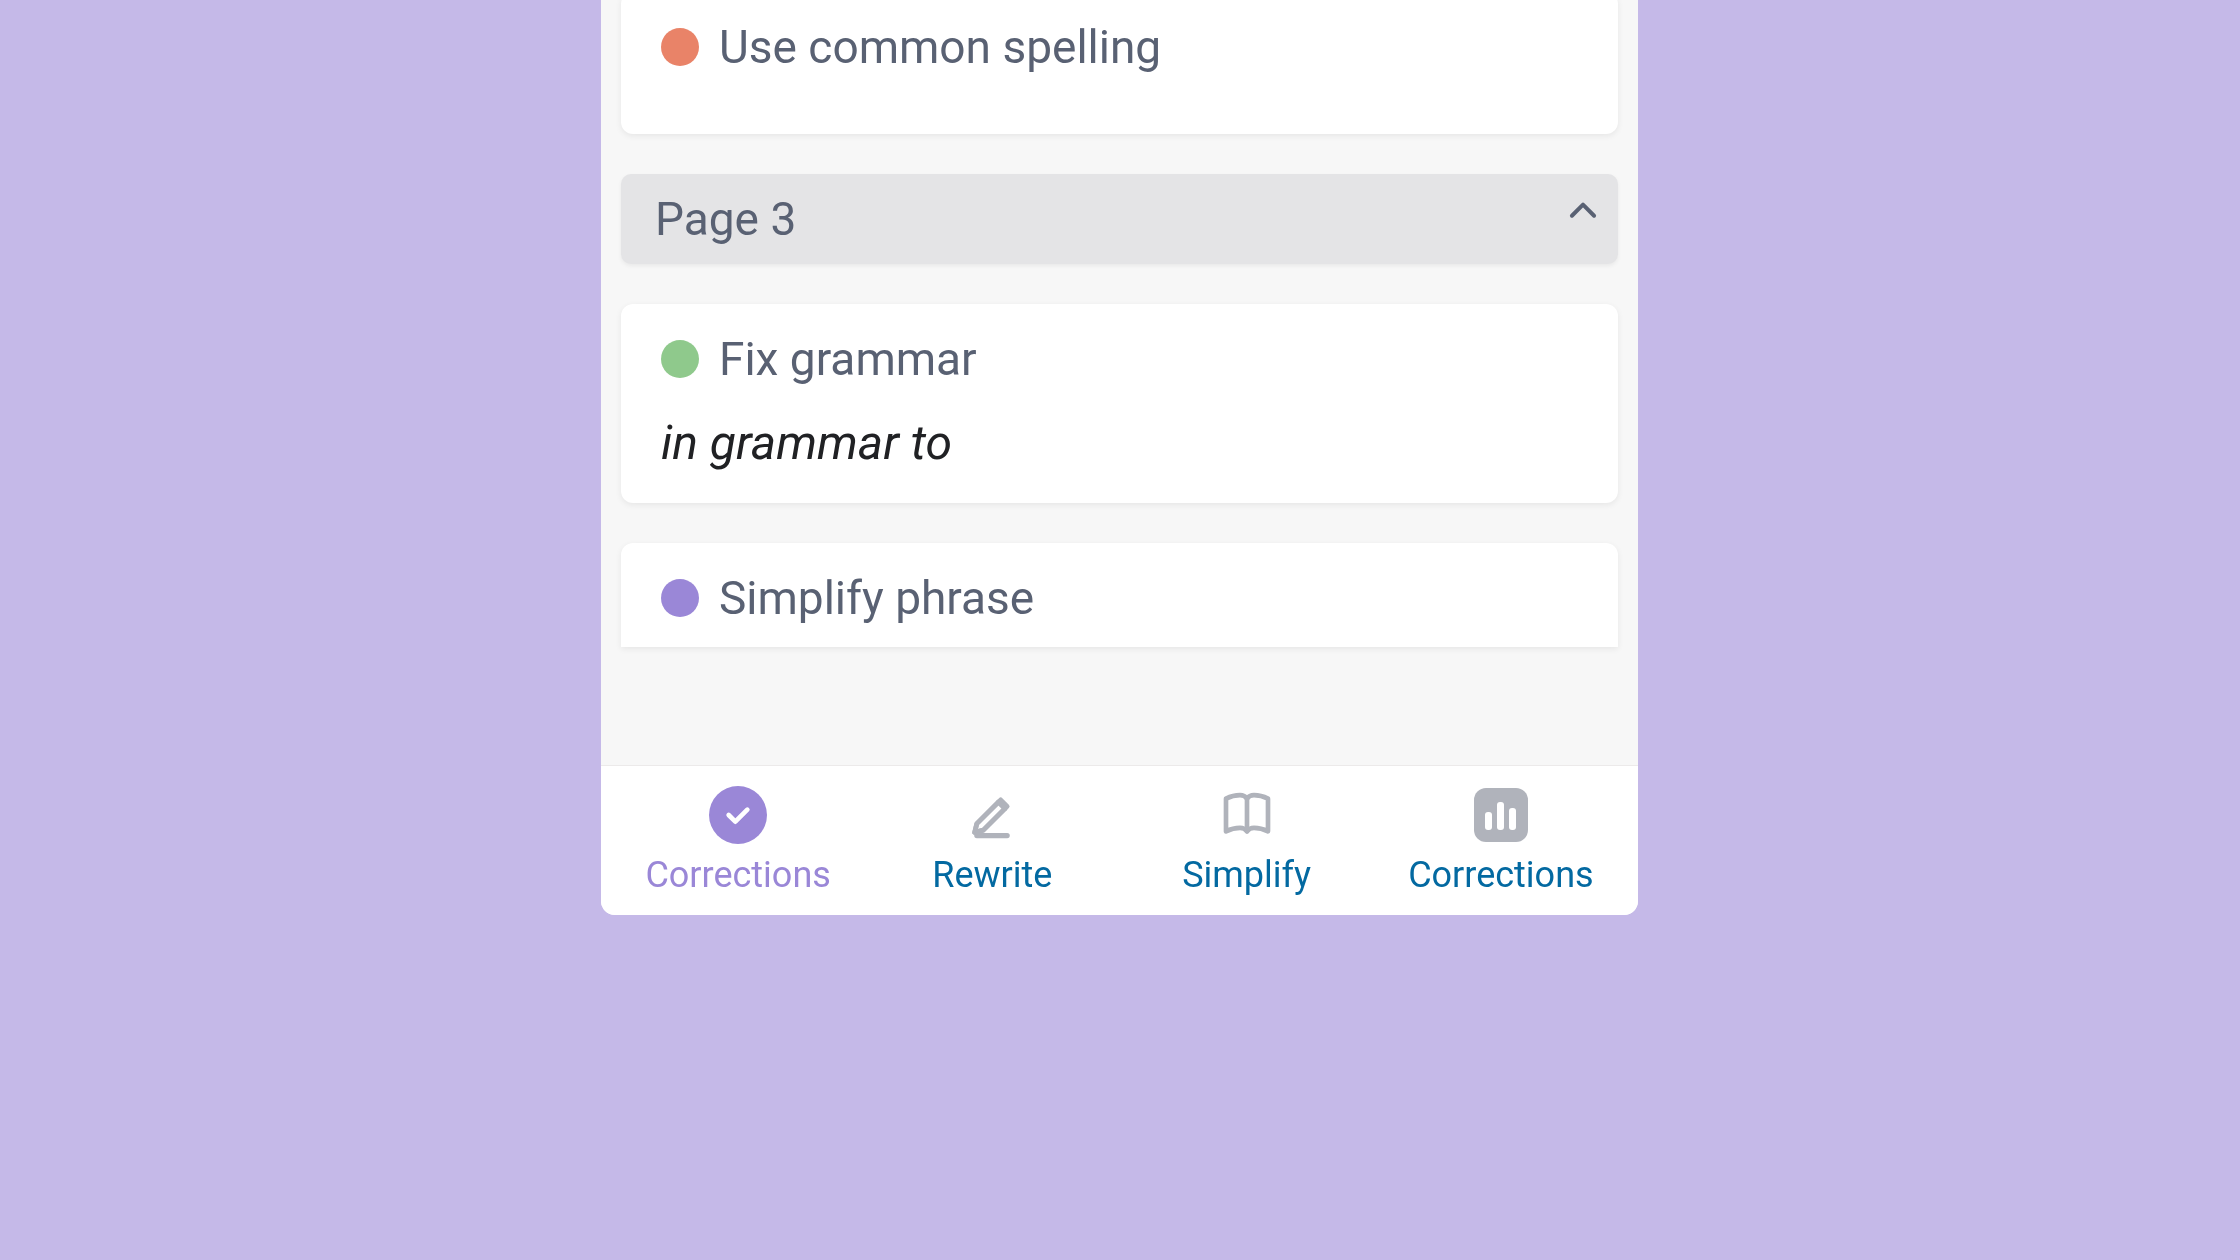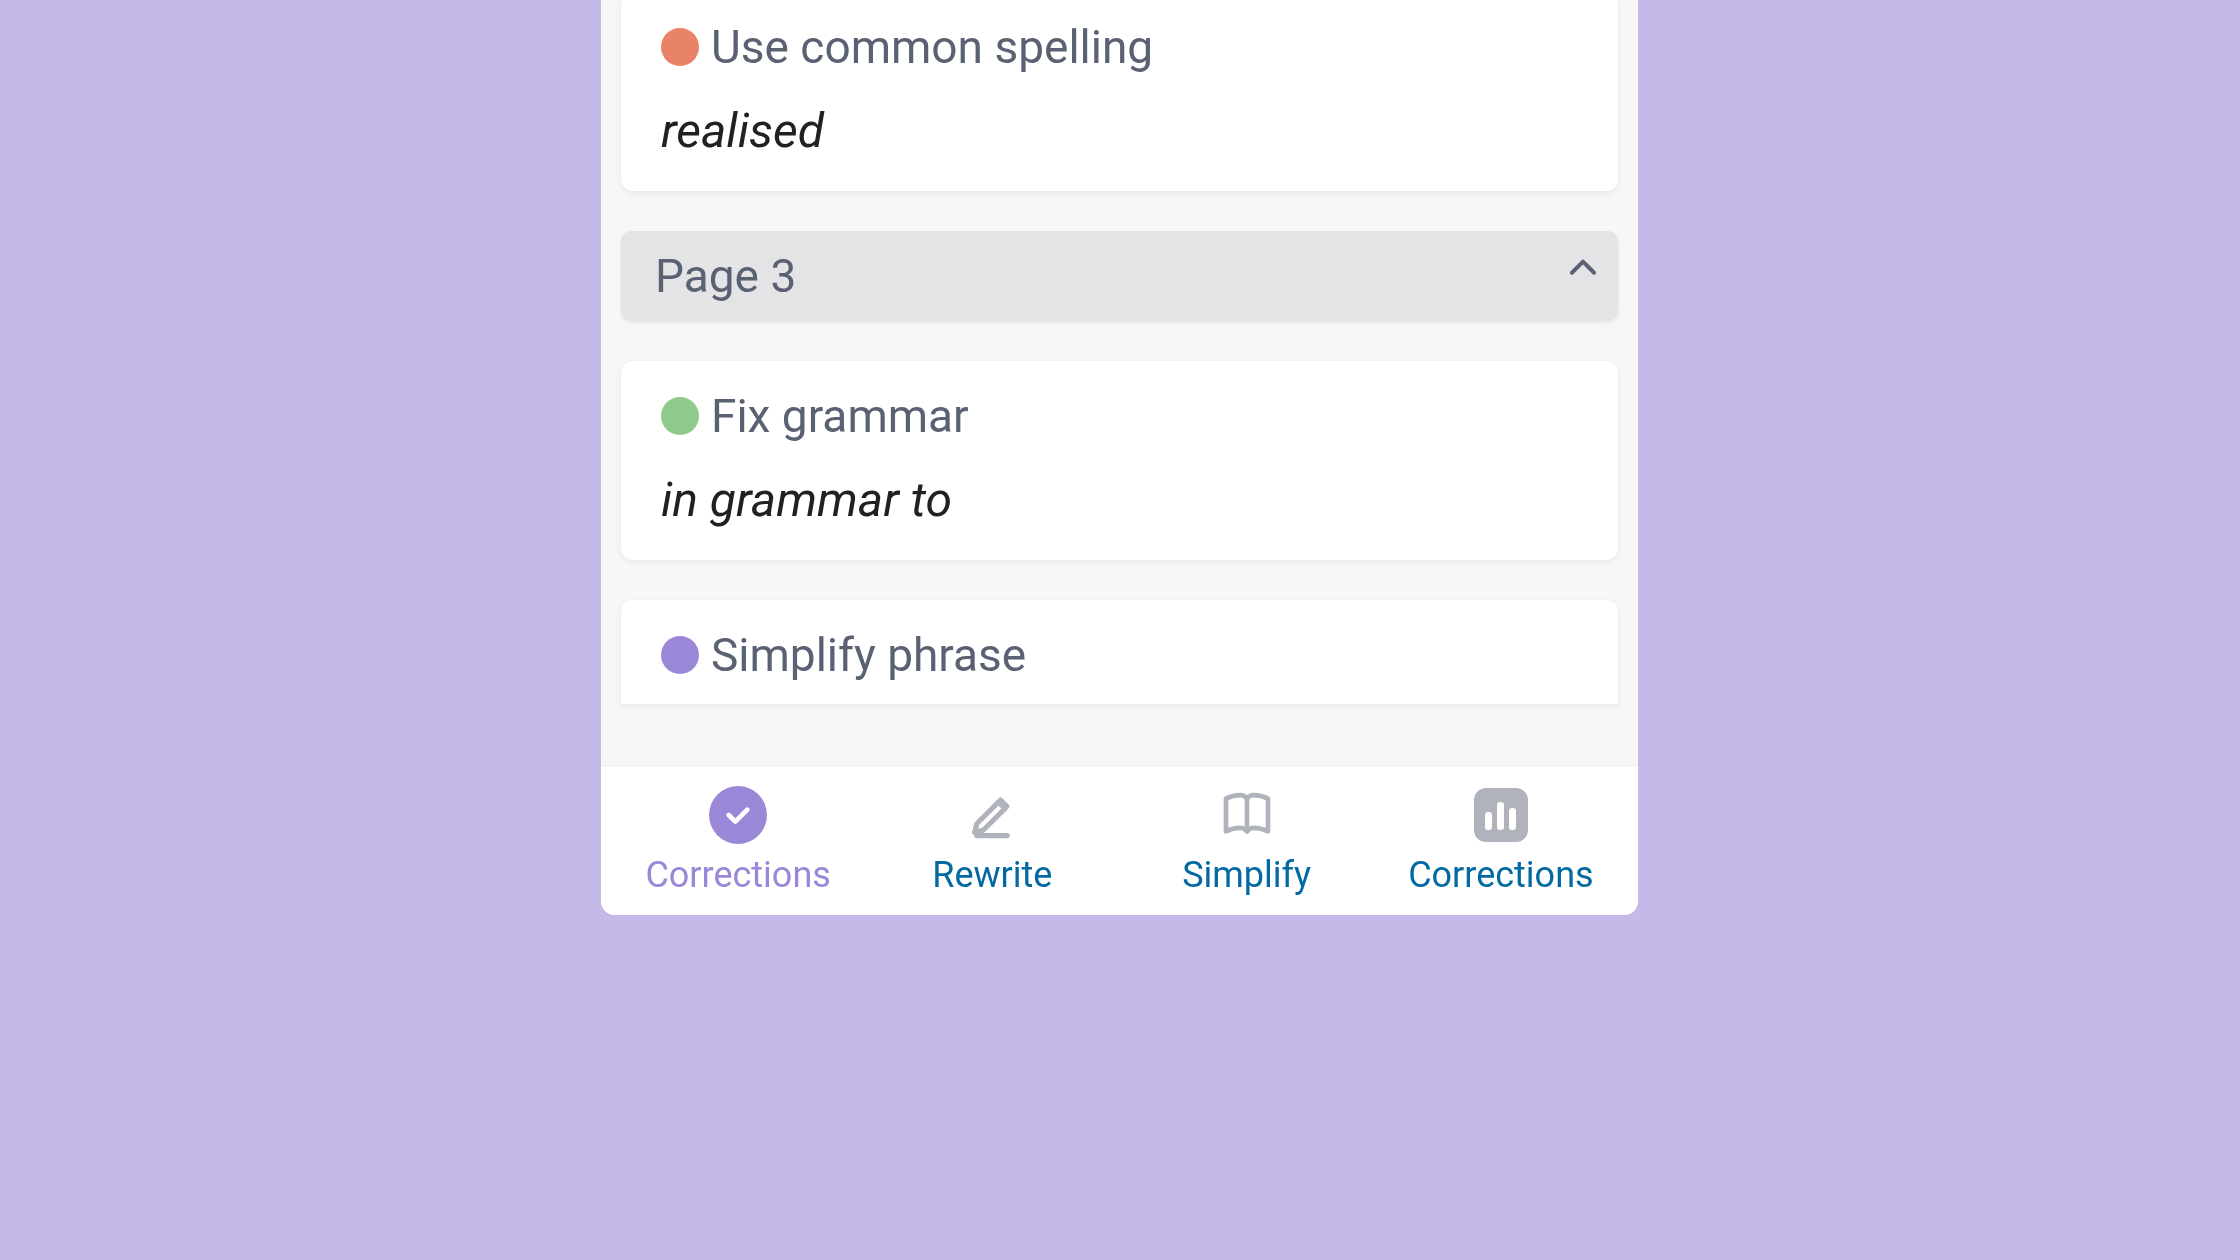--- a/index.html
+++ b/index.html
@@ -35,21 +35,21 @@
   .card {
     background: #ffffff;
     border-radius: 12px;
     box-shadow: 0 2px 6px rgba(0,0,0,0.07);
     padding: 28px 40px 32px 40px;
     margin-bottom: 40px;
   }
   .card-header {
     display: flex;
     align-items: center;
-    gap: 12px;
+    gap: 20px;
     margin-bottom: 28px;
   }
   .dot {
     width: 38px;
     height: 38px;
     border-radius: 50%;
     flex: none;
   }
   .dot-orange { background: #e98368; }
   .dot-green  { background: #8fc98c; }
@@ -153,21 +153,20 @@
 <body>
 
 <div class="panel">
   <div class="scroll-area">
 
     <div class="card" style="margin-top:-8px;">
       <div class="card-header">
         <div class="dot dot-orange"></div>
         <div class="card-title">Use common spelling</div>
       </div>
-      <div class="card-snippet">realised</div>
     </div>
 
     <div class="page-header">
       <div class="page-header-label">Page 3</div>
       <svg class="chevron" viewBox="0 0 24 24" fill="none" stroke="currentColor" stroke-width="2.5" stroke-linecap="round" stroke-linejoin="round">
         <polyline points="5 15 12 8 19 15"></polyline>
       </svg>
     </div>
 
     <div class="card">

